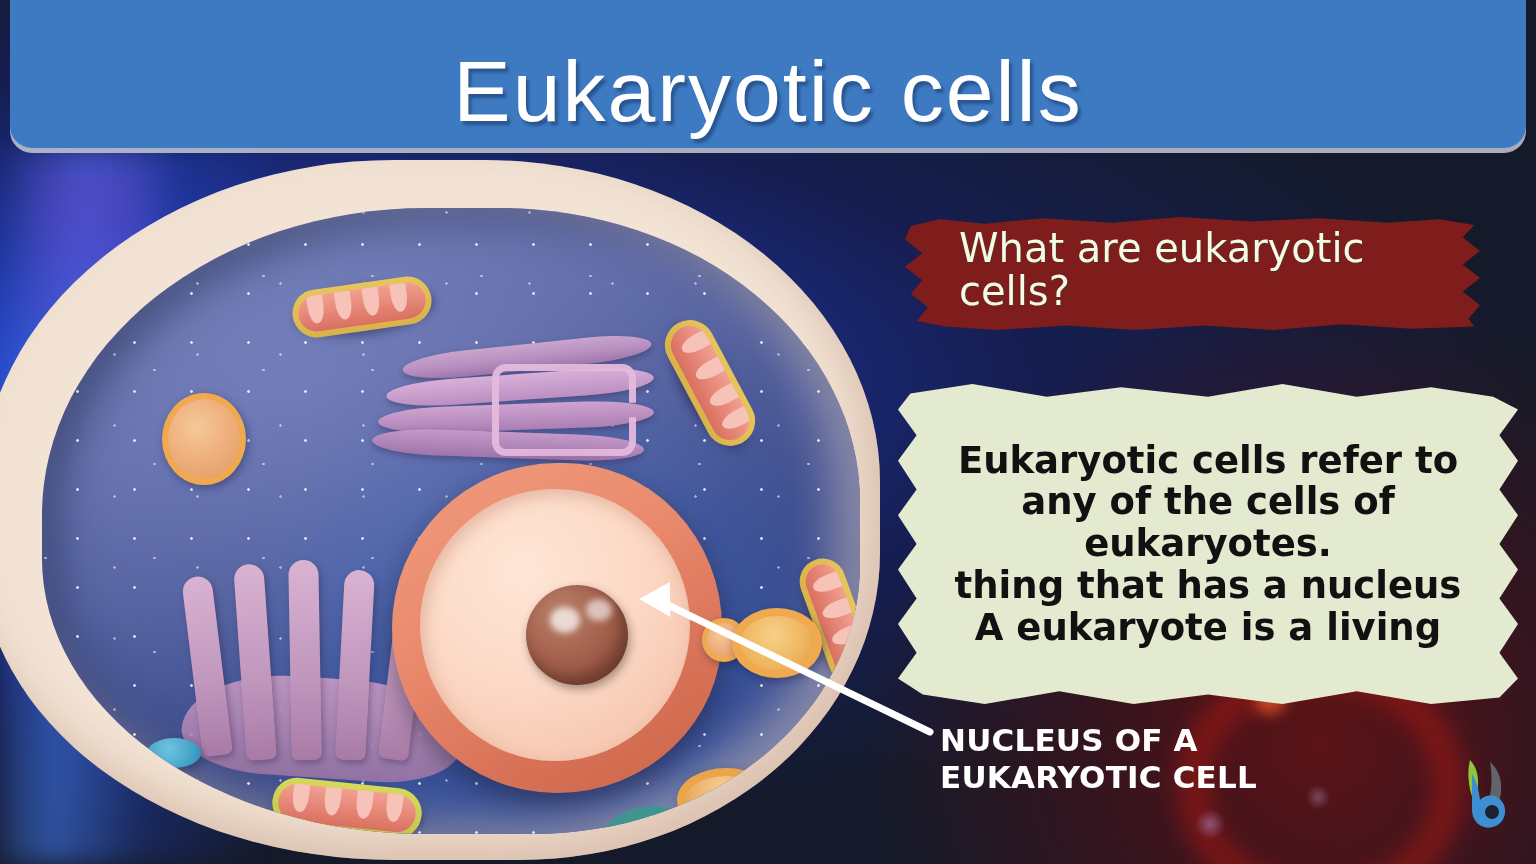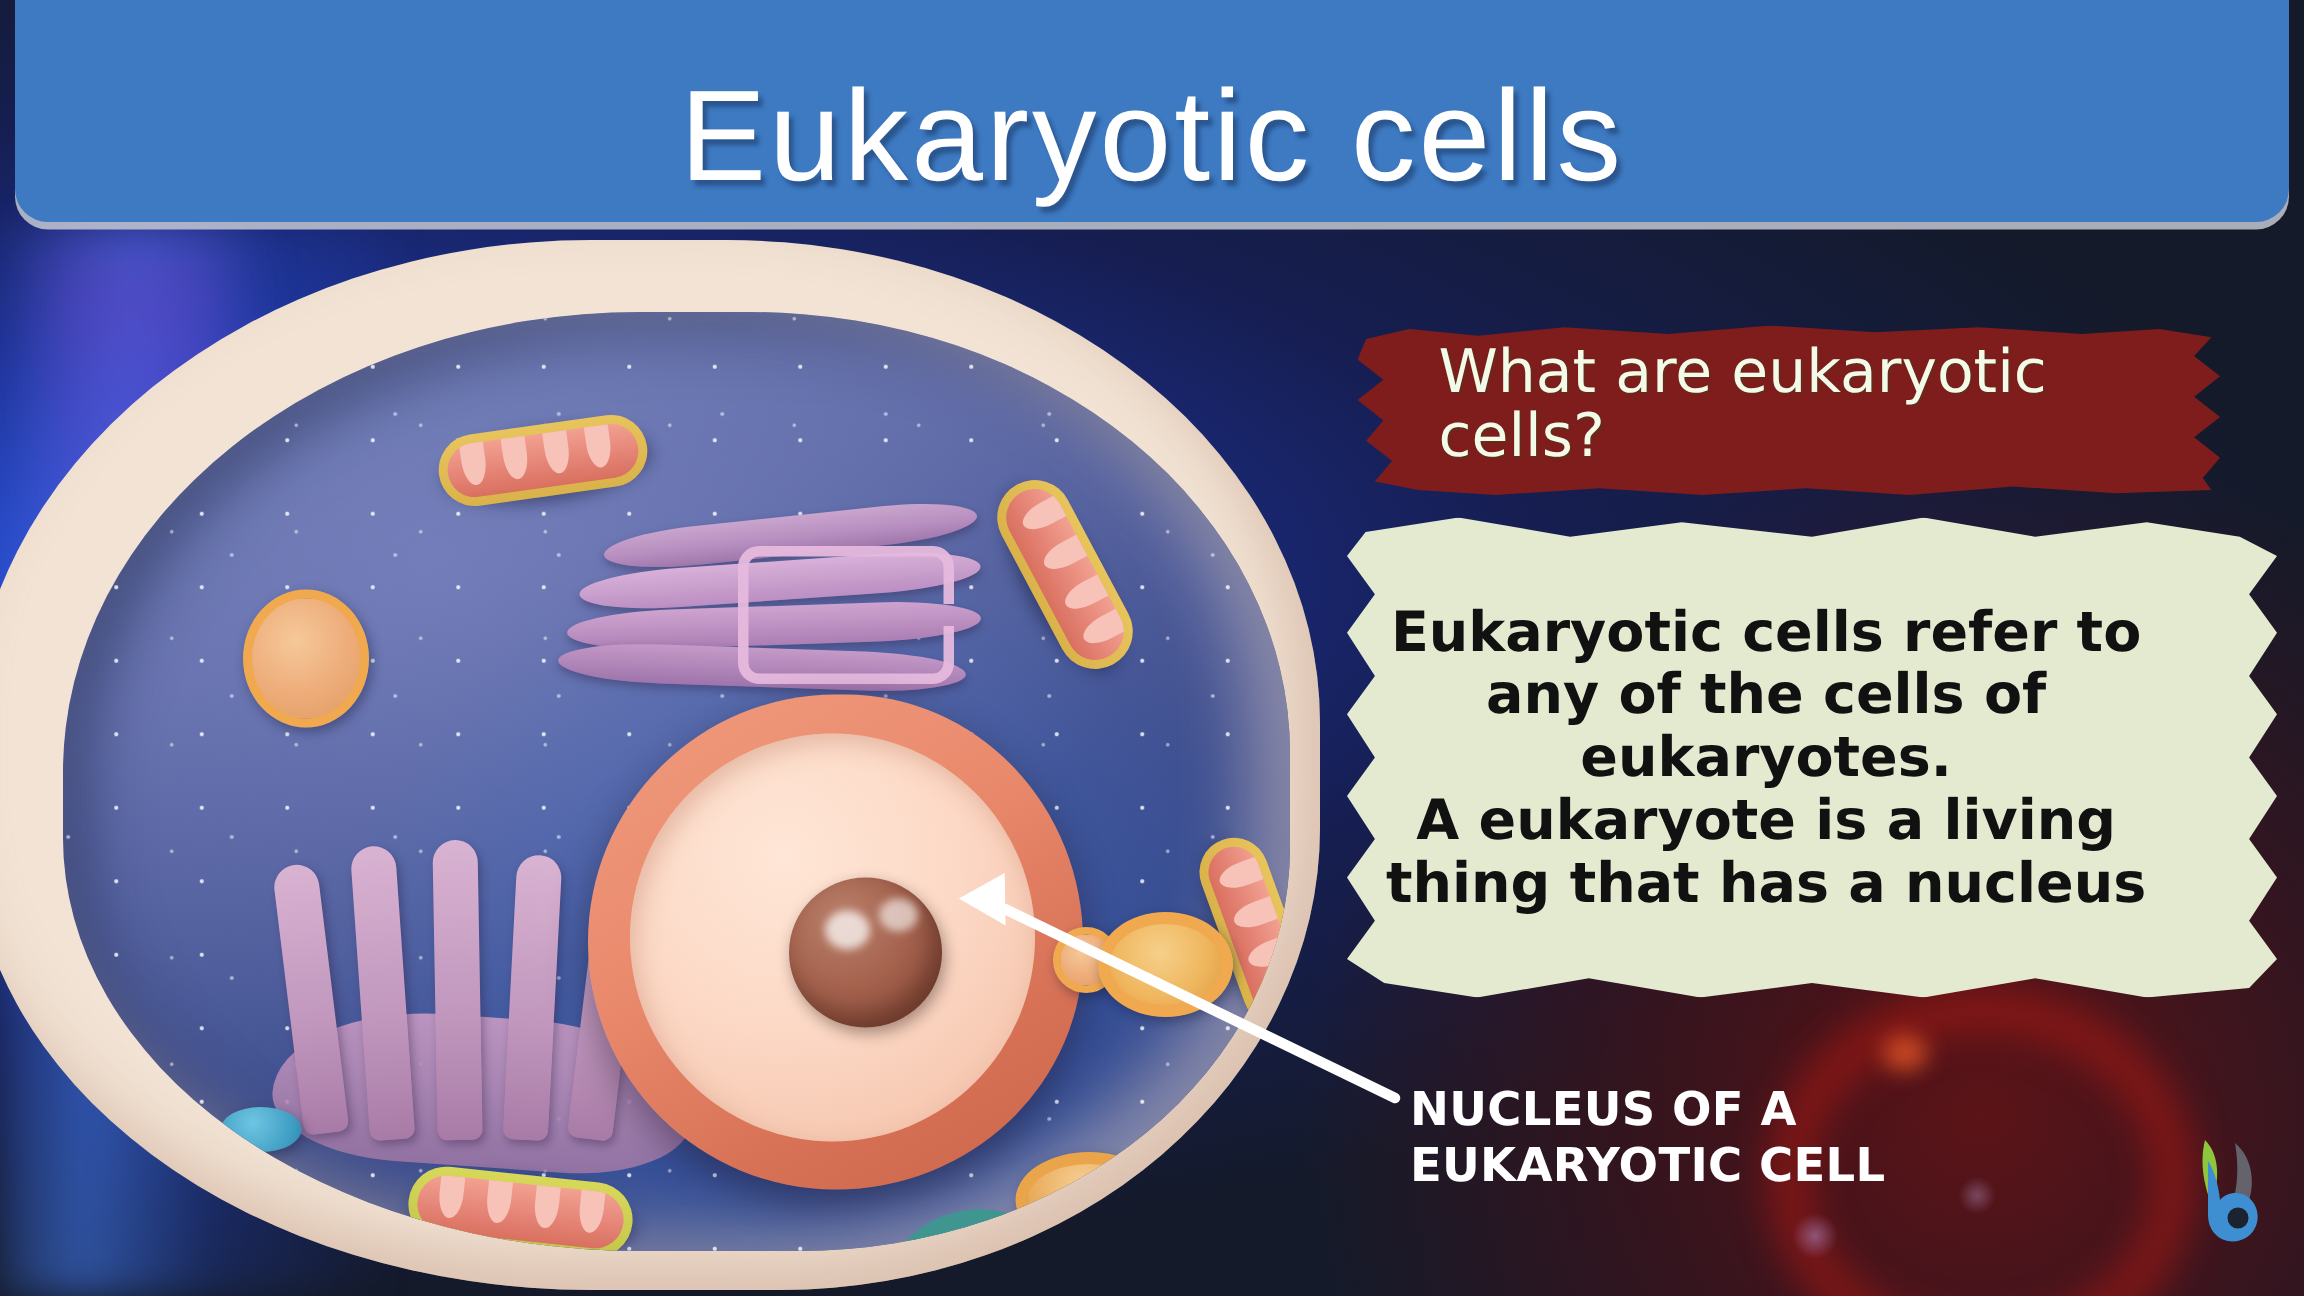--- a/index.html
+++ b/index.html
@@ -321,33 +321,34 @@
     font-size: 40px;
     line-height: 1.08;
     font-weight: normal;
     font-family: "DejaVu Sans", sans-serif;
     text-shadow: 1px 1px 2px rgba(40,80,20,0.35);
   }
 
   
   .def-box {
     position: absolute;
-    left: 898px; top: 345px;
+    left: 898px; top: 384px;
     width: 620px; height: 320px;
     background: #e4ead0;
     box-sizing: border-box;
     padding: 18px 26px;
     clip-path: polygon(
       2% 3%, 12% 0%, 24% 4%, 36% 1%, 50% 4%, 62% 0%, 74% 4%, 86% 1%, 96% 4%, 100% 8%,
       97% 16%, 100% 24%, 97% 33%, 100% 41%, 97% 50%, 100% 58%, 97% 67%, 100% 75%, 97% 84%, 100% 92%, 97% 98%,
       86% 100%, 74% 96%, 62% 100%, 50% 97%, 38% 100%, 26% 96%, 14% 100%, 4% 97%, 0% 92%,
       3% 84%, 0% 75%, 3% 67%, 0% 58%, 3% 50%, 0% 41%, 3% 33%, 0% 24%, 3% 16%, 0% 8%
     );
     display: flex;
     align-items: center;
+    justify-content: center;
   }
   .def-text {
     color: #111111;
     font-size: 37px;
     font-weight: bold;
     line-height: 1.13;
     text-align: center;
     font-family: "DejaVu Sans", sans-serif;
   }
 
@@ -480,22 +481,22 @@
 
   <div class="green-box">
     <div class="green-text">What are eukaryotic cells?</div>
   </div>
 
   <div class="def-box">
     <div class="def-text">
         <div>Eukaryotic cells refer to</div>
         <div>any of the cells of</div>
         <div>eukaryotes.</div>
+        <div>thing that has a nucleus</div>
         <div>A eukaryote is a living</div>
-        <div>thing that has a nucleus</div>
       </div>
   </div>
 
   <svg class="arrow-svg" viewBox="0 0 330 170">
     <line x1="300" y1="152" x2="40" y2="26" stroke="#ffffff" stroke-width="7" stroke-linecap="round"></line>
     <polygon points="22,16 58,16 40,46" fill="#ffffff" transform="rotate(-150 34 24)"></polygon>
   </svg>
 
   <div class="callout-label">
     <div>NUCLEUS OF A</div>

